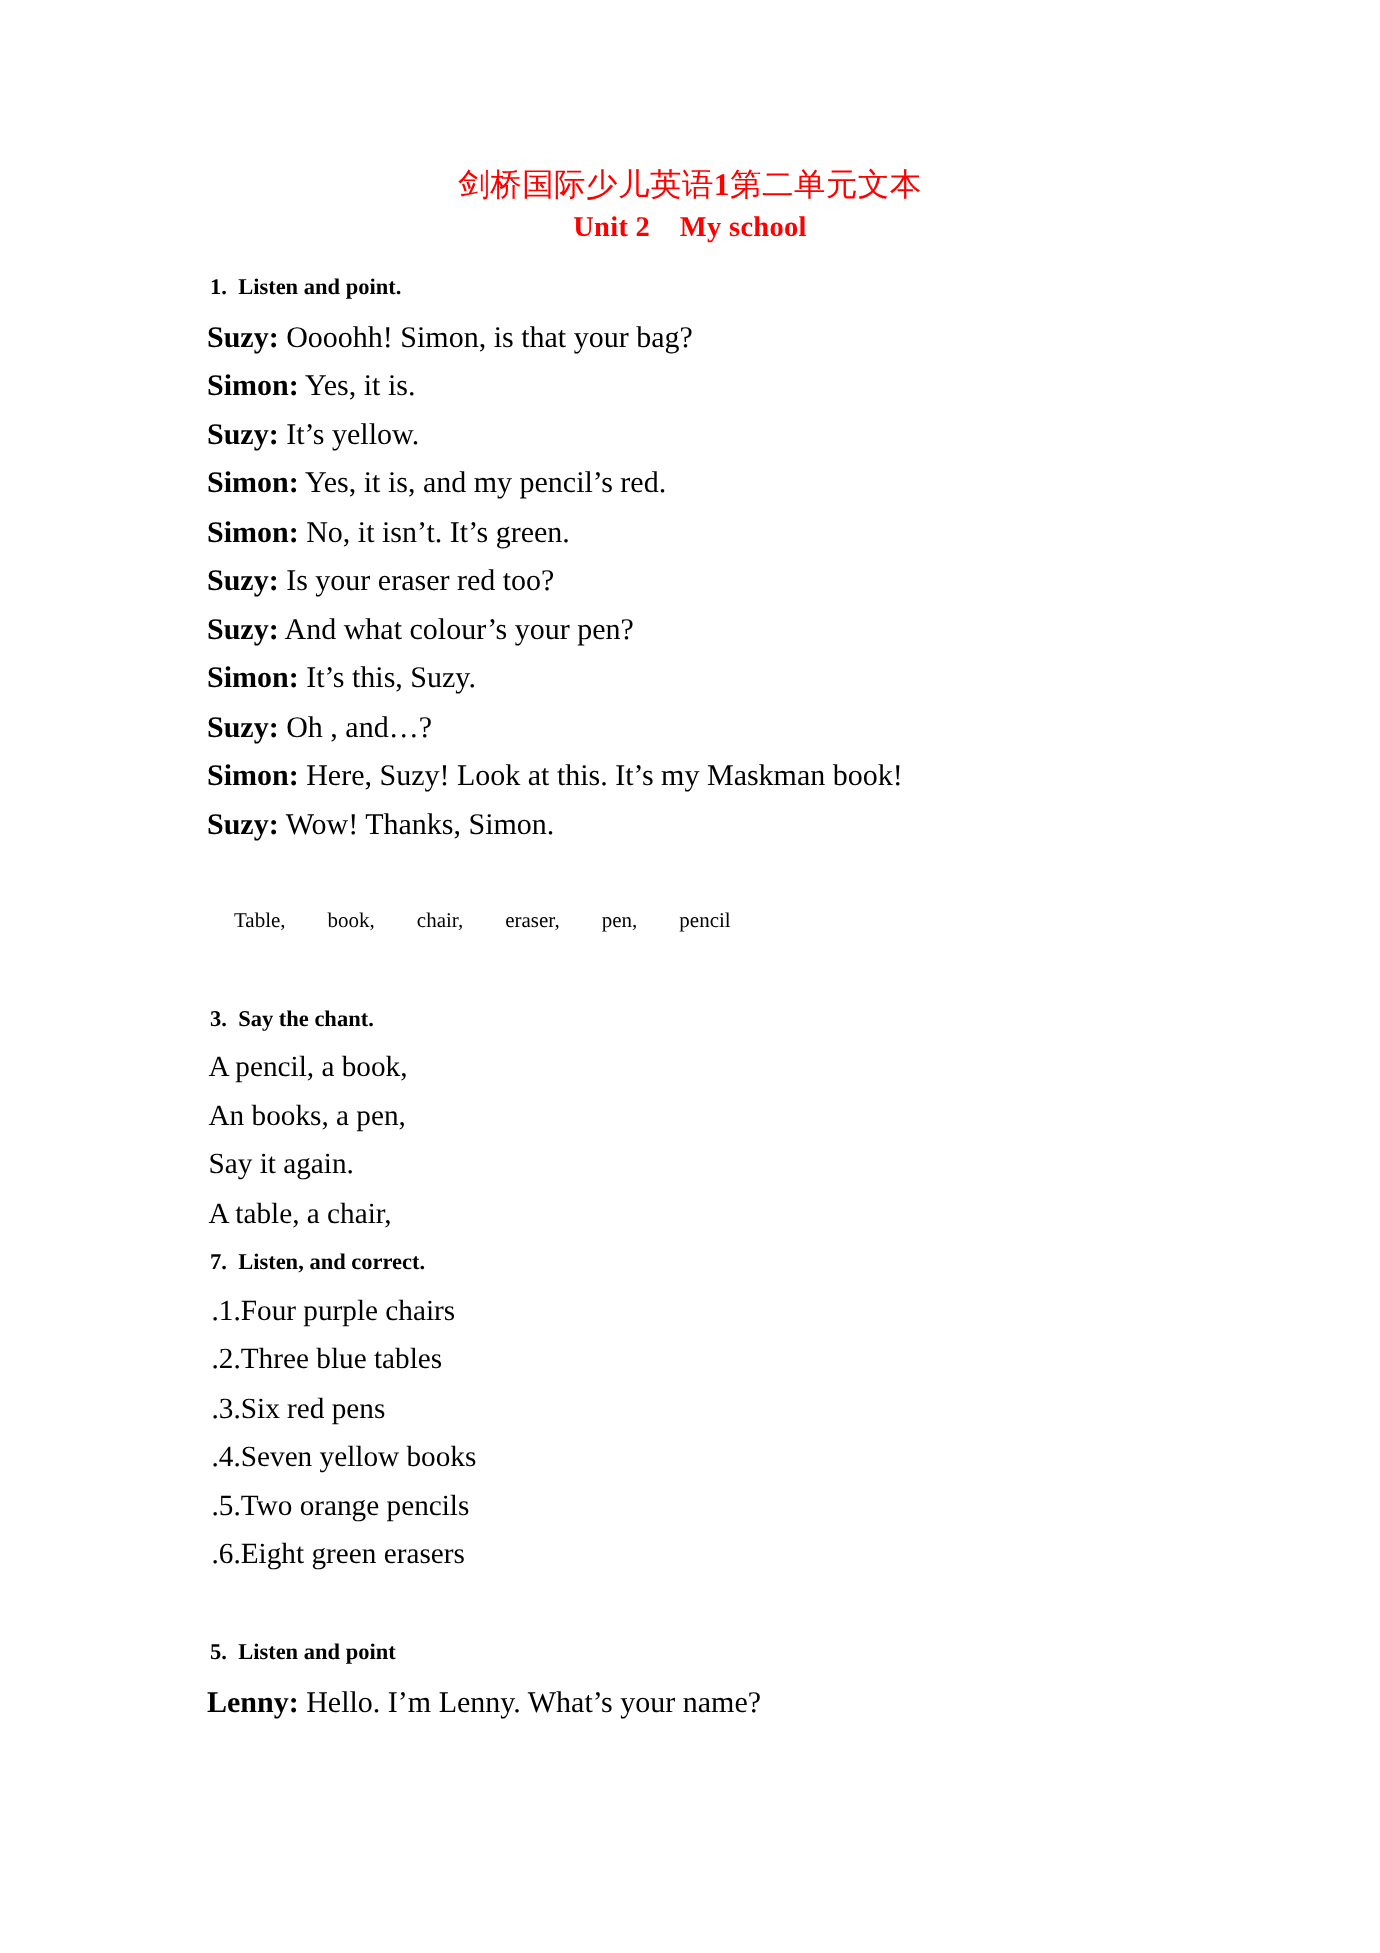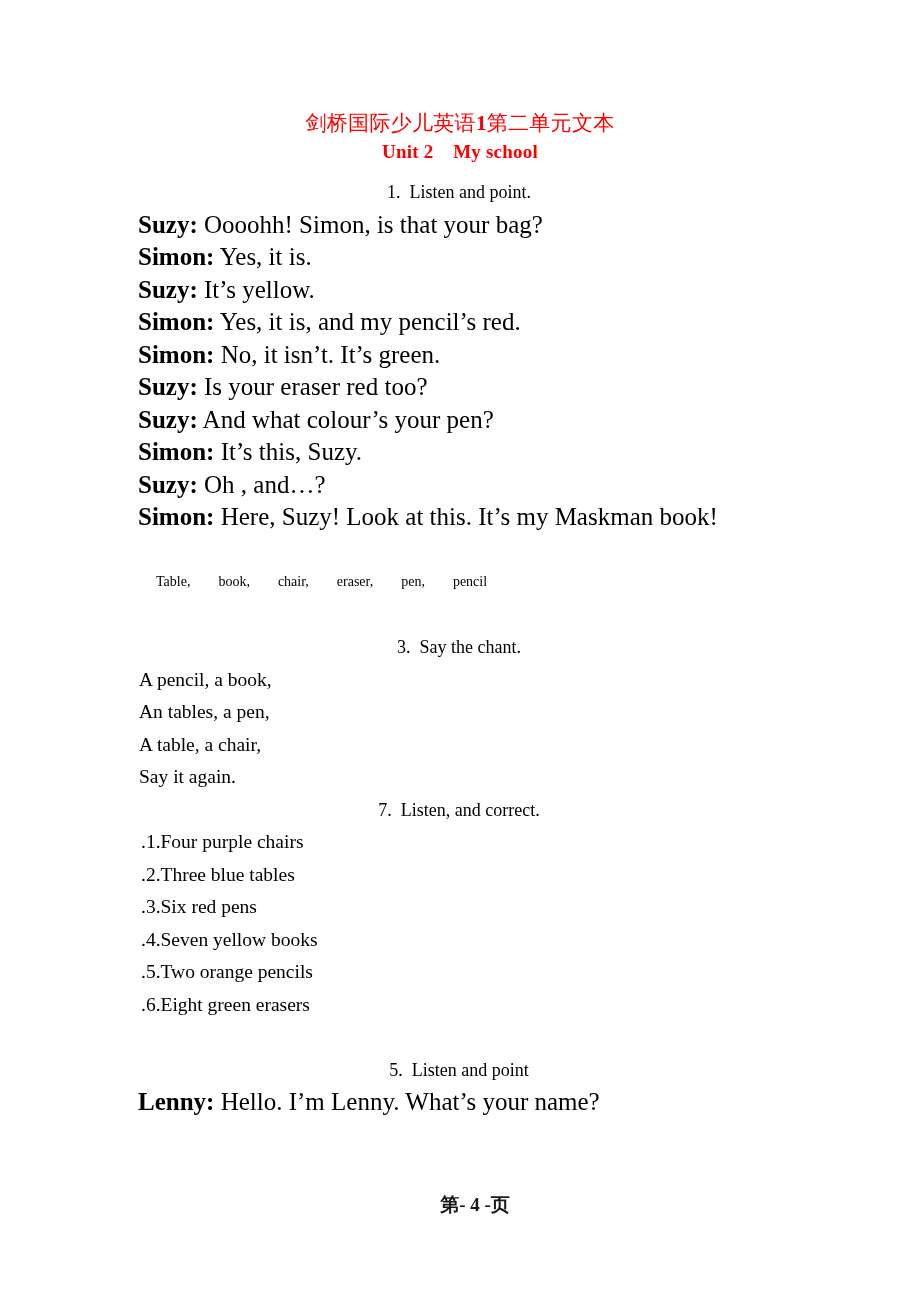--- a/index.html
+++ b/index.html
@@ -54,33 +54,32 @@
 
   
   .body-col {
     position: absolute;
     left: 138px;
     top: 176px;
     width: 640px;
   }
 
   .line {
-    font-size: 25px;
+    font-size: 20px;
     line-height: 32.5px;
     white-space: pre;
     color: #000000;
   }
 
   .heading {
-    font-weight: normal;
-    font-size: 18px;
+    font-weight: bold;
+    font-size: 15px;
     line-height: 32.5px;
     white-space: pre;
     margin-left: 2px;
-    text-align: center;
   }
 
   .speaker {
     font-weight: bold;
   }
 
   .spacer {
     height: 32.5px;
   }
 
@@ -140,45 +139,43 @@
     <div class="line"><span class="speaker">Suzy:</span><span> Oooohh! Simon, is that your bag?</span></div>
     <div class="line"><span class="speaker">Simon:</span><span> Yes, it is.</span></div>
     <div class="line"><span class="speaker">Suzy:</span><span> It’s yellow.</span></div>
     <div class="line"><span class="speaker">Simon:</span><span> Yes, it is, and my pencil’s red.</span></div>
     <div class="line"><span class="speaker">Simon:</span><span> No, it isn’t. It’s green.</span></div>
     <div class="line"><span class="speaker">Suzy:</span><span> Is your eraser red too?</span></div>
     <div class="line"><span class="speaker">Suzy:</span><span> And what colour’s your pen?</span></div>
     <div class="line"><span class="speaker">Simon:</span><span> It’s this, Suzy.</span></div>
     <div class="line"><span class="speaker">Suzy:</span><span> Oh , and…?</span></div>
     <div class="line"><span class="speaker">Simon:</span><span> Here, Suzy! Look at this. It’s my Maskman book!</span></div>
+    <div class="line"><span class="speaker">Suzy:</span><span> Wow! Thanks, Simon.</span></div>
 
     <div class="spacer"></div>
 
     <div class="wordlist">Table,        book,        chair,        eraser,        pen,        pencil</div>
 
     <div class="spacer"></div>
 
     <div class="heading">3.  Say the chant.</div>
     <div class="chantline">A pencil, a book,</div>
-    <div class="chantline">An tables, a pen,</div>
+    <div class="chantline">An books, a pen,</div>
+    <div class="chantline">Say it again.</div>
     <div class="chantline">A table, a chair,</div>
-    <div class="chantline">Say it again.</div>
 
     <div class="heading">7.  Listen, and correct.</div>
     <div class="numitem">.1.Four purple chairs</div>
     <div class="numitem">.2.Three blue tables</div>
     <div class="numitem">.3.Six red pens</div>
     <div class="numitem">.4.Seven yellow books</div>
     <div class="numitem">.5.Two orange pencils</div>
     <div class="numitem">.6.Eight green erasers</div>
 
     <div class="spacer"></div>
 
     <div class="heading">5.  Listen and point</div>
     <div class="line"><span class="speaker">Lenny:</span><span> Hello. I’m Lenny. What’s your name?</span></div>
 
   </div>
 
-  <div class="footer">
-    <span class="footer-inner">第- 4 -页</span>
-  </div>
 
 </div>
 
 </body></html>

